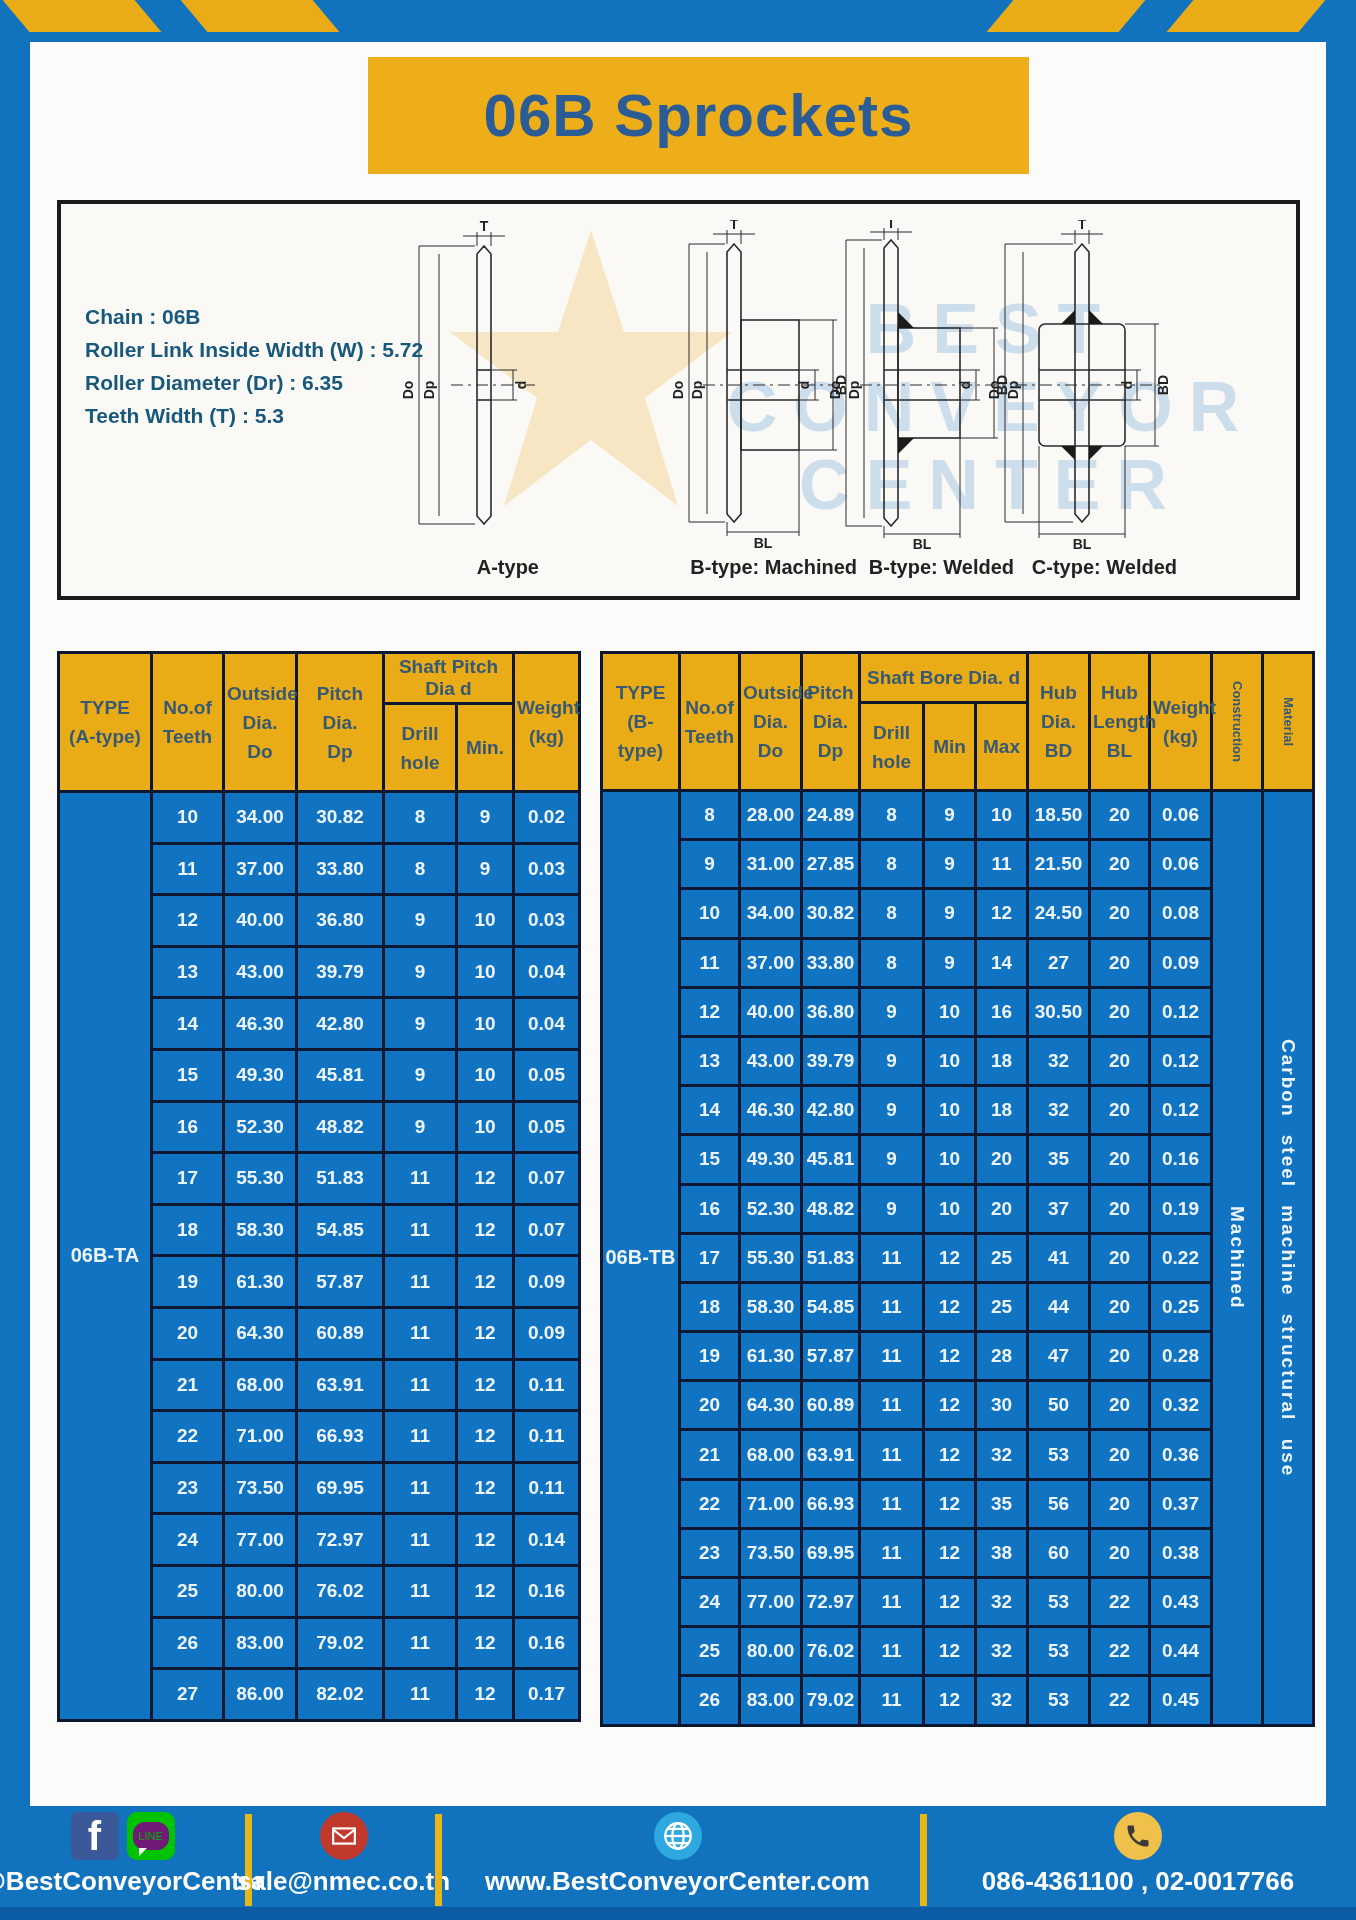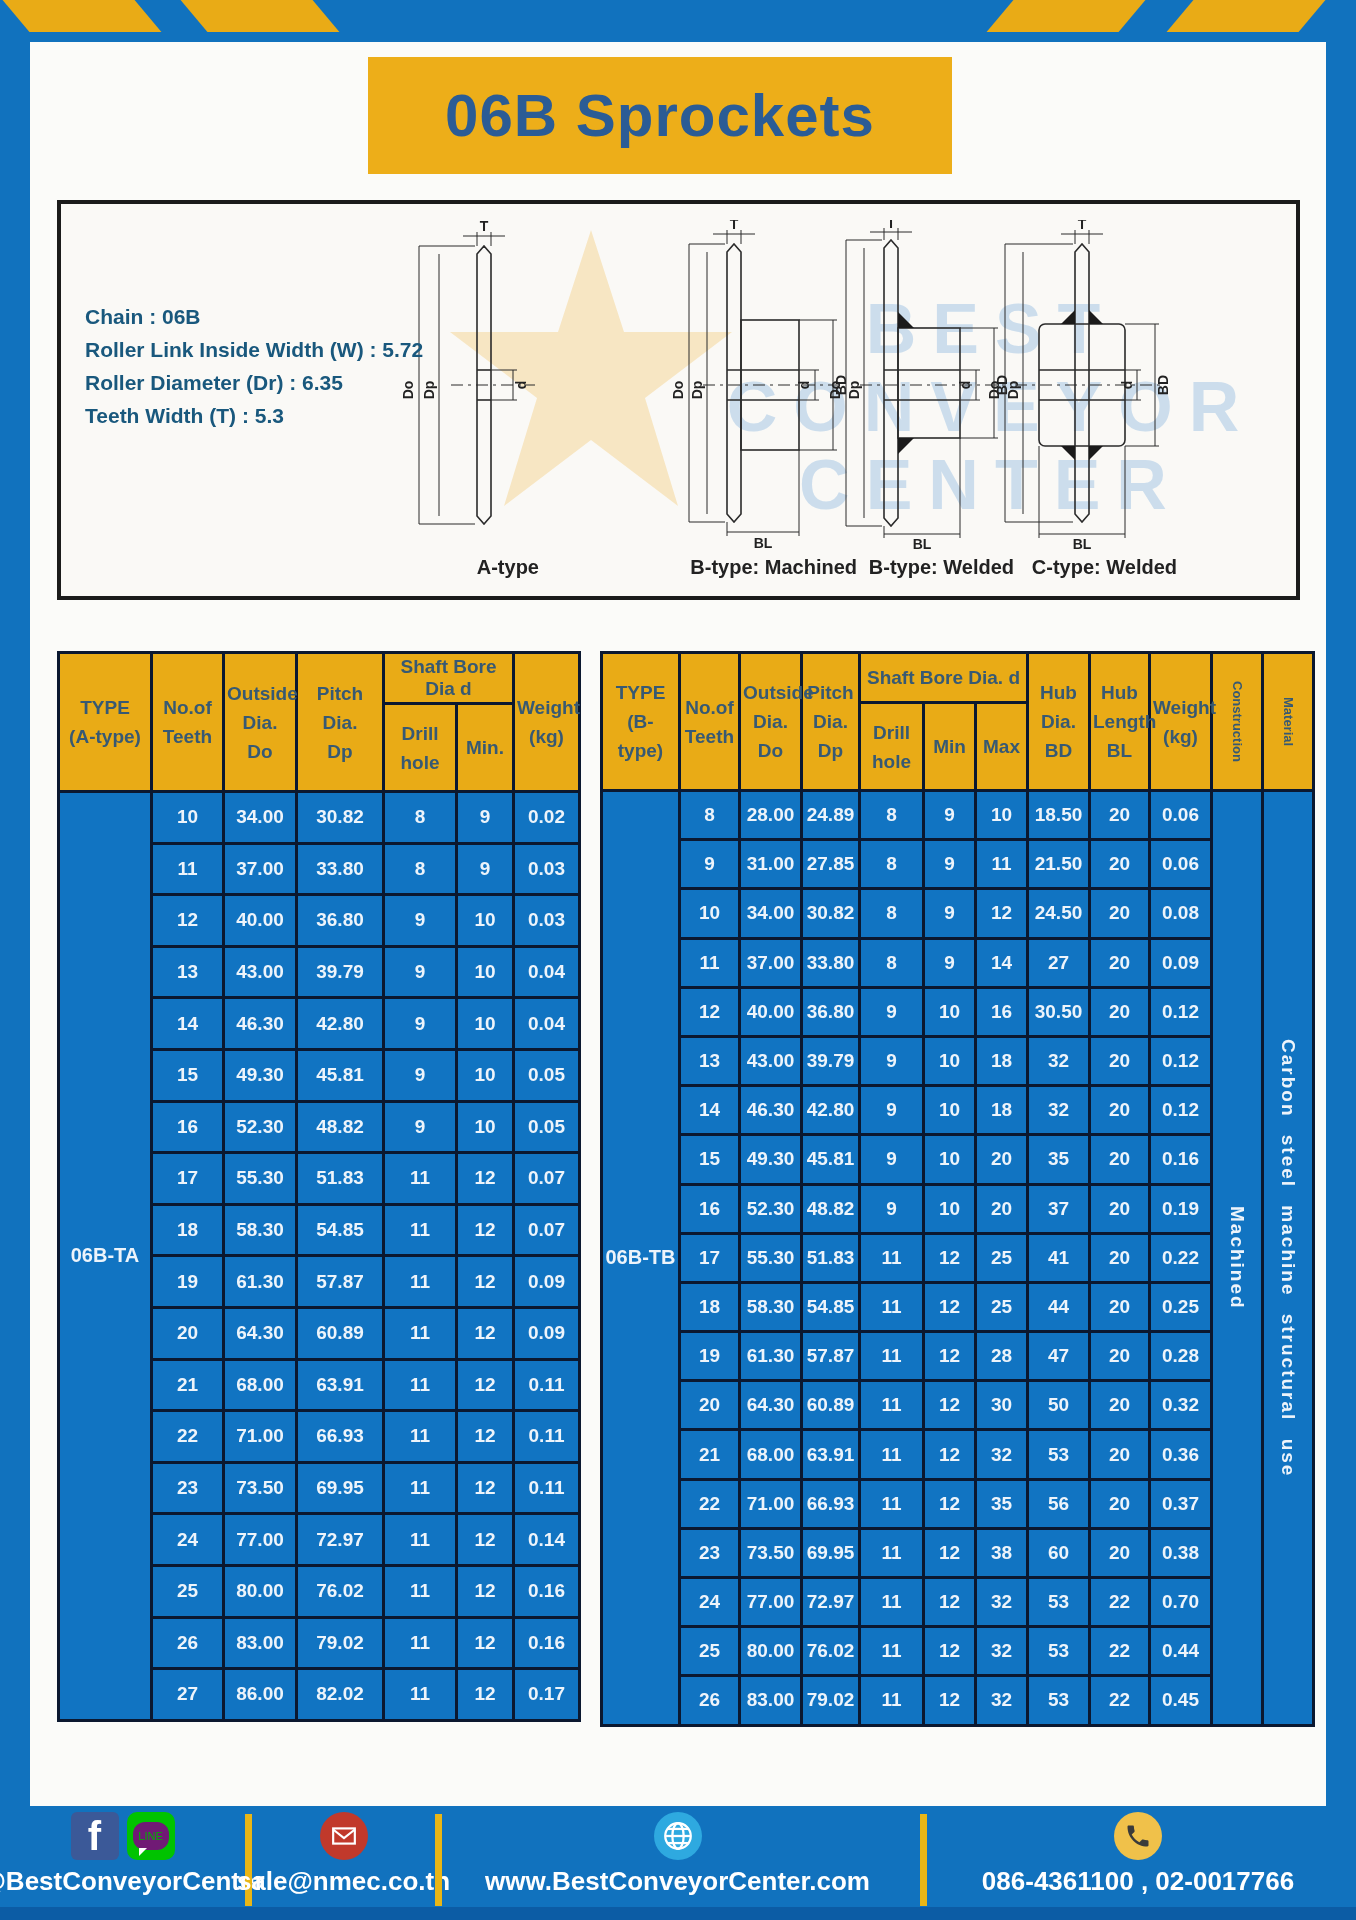--- a/index.html
+++ b/index.html
@@ -7,21 +7,21 @@
   body{position:relative;font-family:"Liberation Sans",sans-serif;background:#1172BE;overflow:hidden}
 
   
   .top-band{position:absolute;left:0;top:0;width:1356px;height:42px;background:#1172BE;overflow:hidden}
   .stripe{position:absolute;top:0;height:32px;width:132px;background:#E9AB16}
   .stripe.sl{transform:skewX(40deg)}
   .stripe.sr{transform:skewX(-40deg)}
   .white-panel{position:absolute;left:30px;top:42px;width:1296px;height:1764px;background:#FBFBF9}
 
   
-  .title-box{position:absolute;left:368px;top:57px;width:584px;height:117px;background:#EDAE19;display:flex;align-items:center;justify-content:center}
+  .title-box{position:absolute;left:368px;top:57px;width:661px;height:117px;background:#EDAE19;display:flex;align-items:center;justify-content:center}
   .title-box h1{font-size:60px;font-weight:bold;color:#2B5C95;letter-spacing:1px}
 
   
   .diagram-panel{position:absolute;left:57px;top:200px;width:1243px;height:400px;background:#FAF9F6;border:4px solid #1b1b1b;overflow:hidden}
   .wm-star{position:absolute;left:380px;top:20px;z-index:0;opacity:.30}
   .wm-text{position:absolute;left:630px;top:86px;width:600px;z-index:0;text-align:center;font-weight:bold;font-size:70px;line-height:78px;letter-spacing:16px;color:#9FC3E4;opacity:.5}
   .spec-list{position:absolute;left:24px;top:96px;z-index:2}
   .spec-list div{font-size:21px;line-height:33px;font-weight:bold;color:#19587D;white-space:nowrap}
   .drawing{position:absolute;top:16px;z-index:1}
   .dwg-label{position:absolute;top:352px;z-index:1;text-align:right;font-size:20px;color:#222;font-weight:600}
@@ -244,21 +244,21 @@
       <tr class="hr1">
         <th rowspan="2">TYPE
 (A-type)</th>
         <th rowspan="2">No.of
 Teeth</th>
         <th rowspan="2">Outside
 Dia.
 Do</th>
         <th rowspan="2">Pitch Dia.
 Dp</th>
-        <th colspan="2" class="shaft">Shaft Bore Dia d</th>
+        <th colspan="2" class="shaft">Shaft Pitch Dia d</th>
         <th rowspan="2">Weight
 (kg)</th>
       </tr>
       <tr class="hr2">
         <th>Drill hole</th>
         <th>Min.</th>
       </tr>
     </thead>
     <tbody id="tbody-a">
         <tr>
@@ -638,21 +638,21 @@
         </tr>
         <tr>
           <td class="num">24</td>
           <td class="num">77.00</td>
           <td class="num">72.97</td>
           <td class="num">11</td>
           <td class="num">12</td>
           <td class="num">32</td>
           <td class="num">53</td>
           <td class="num">22</td>
-          <td class="num">0.70</td>
+          <td class="num">0.43</td>
         </tr>
         <tr>
           <td class="num">25</td>
           <td class="num">80.00</td>
           <td class="num">76.02</td>
           <td class="num">11</td>
           <td class="num">12</td>
           <td class="num">32</td>
           <td class="num">53</td>
           <td class="num">22</td>

